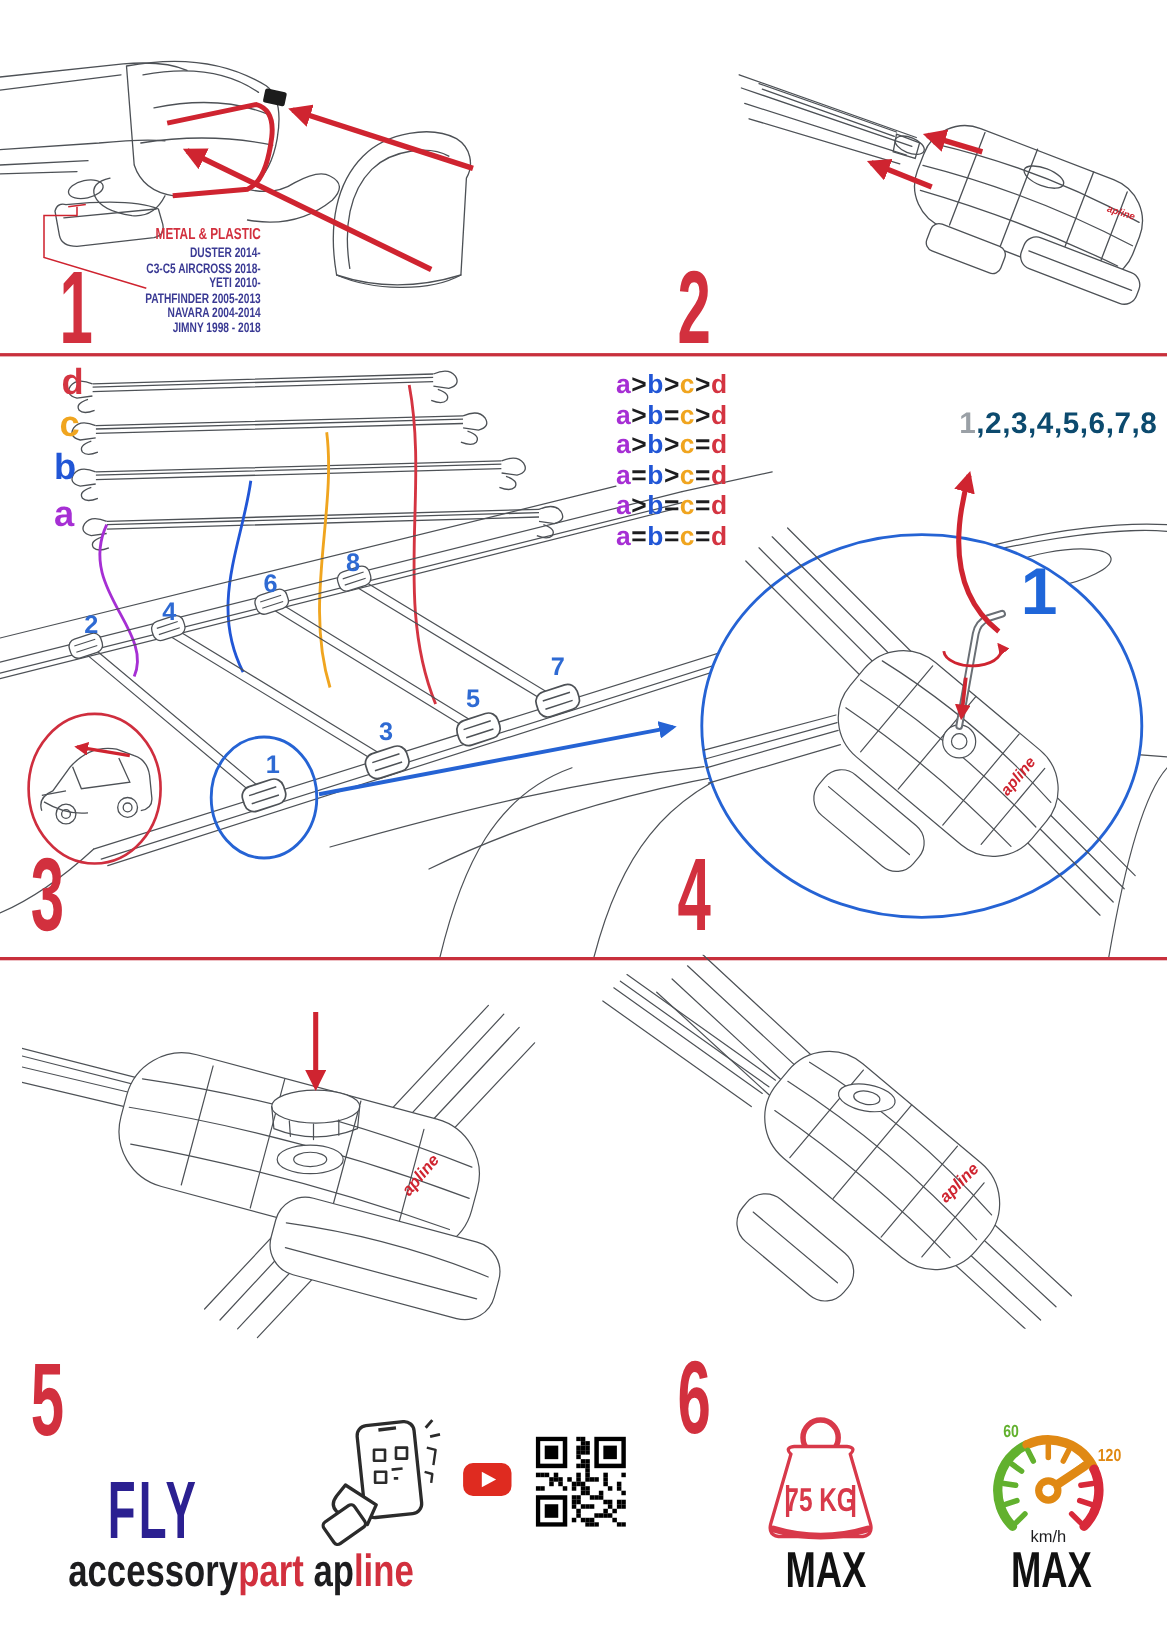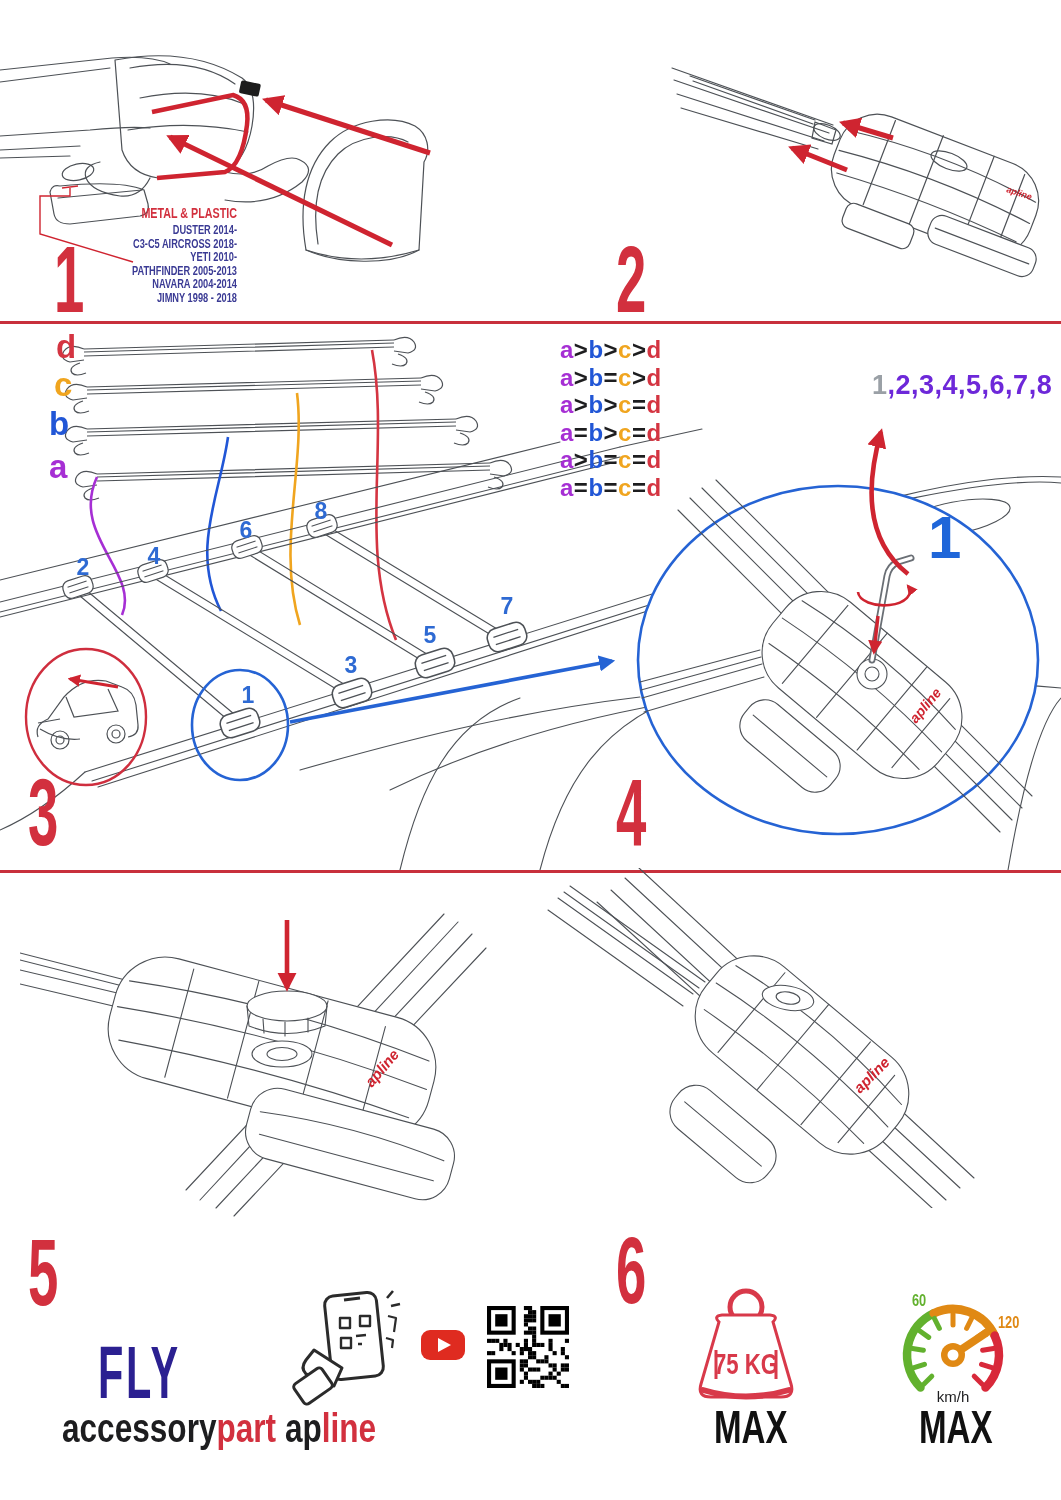--- a/index.html
+++ b/index.html
@@ -19,21 +19,21 @@
   .model-line{color:#3a3a94;font-weight:bold;font-size:12.5px;line-height:13.5px;}
   
   .barlab{position:absolute;font-size:33px;font-weight:bold;line-height:1;}
   .lab-d{color:#d43441}.lab-c{color:#f0a51f}.lab-b{color:#2156d6}.lab-a{color:#a62fd4}
   
   .cmp{position:absolute;left:560px;top:336px;font-size:24px;font-weight:bold;line-height:27.5px;text-align:right;}
   .cmp span{letter-spacing:.5px;}
   .ca{color:#a62fd4}.cb{color:#2156d6}.cc{color:#f0a51f}.cd{color:#d43441}.co{color:#1d1d1f}
   
   .seq{position:absolute;left:872px;top:370px;font-size:27px;font-weight:bold;letter-spacing:.5px;}
-  .seq .g{color:#9aa0a6}.seq .b{color:#6d28d9}
+  .seq .g{color:#9aa0a6}.seq .b{color:#0c4a6e}
   
   .callout1{position:absolute;left:928px;top:508px;font-size:60px;font-weight:bold;color:#1f66d9;line-height:1;}
   
   .fly{position:absolute;left:98px;top:1336px;font-size:74px;font-weight:bold;color:#2b2091;
        letter-spacing:5px;transform:scaleX(.56);transform-origin:left top;line-height:1;}
   .wordmark{position:absolute;left:62px;top:1408px;font-size:41px;font-weight:bold;line-height:1;
             transform:scaleX(.77);transform-origin:left top;letter-spacing:0;}
   .wm-k{color:#1d1d1f}.wm-r{color:#d2303e}
   
   .maxlab{position:absolute;font-size:46px;font-weight:bold;color:#111;

